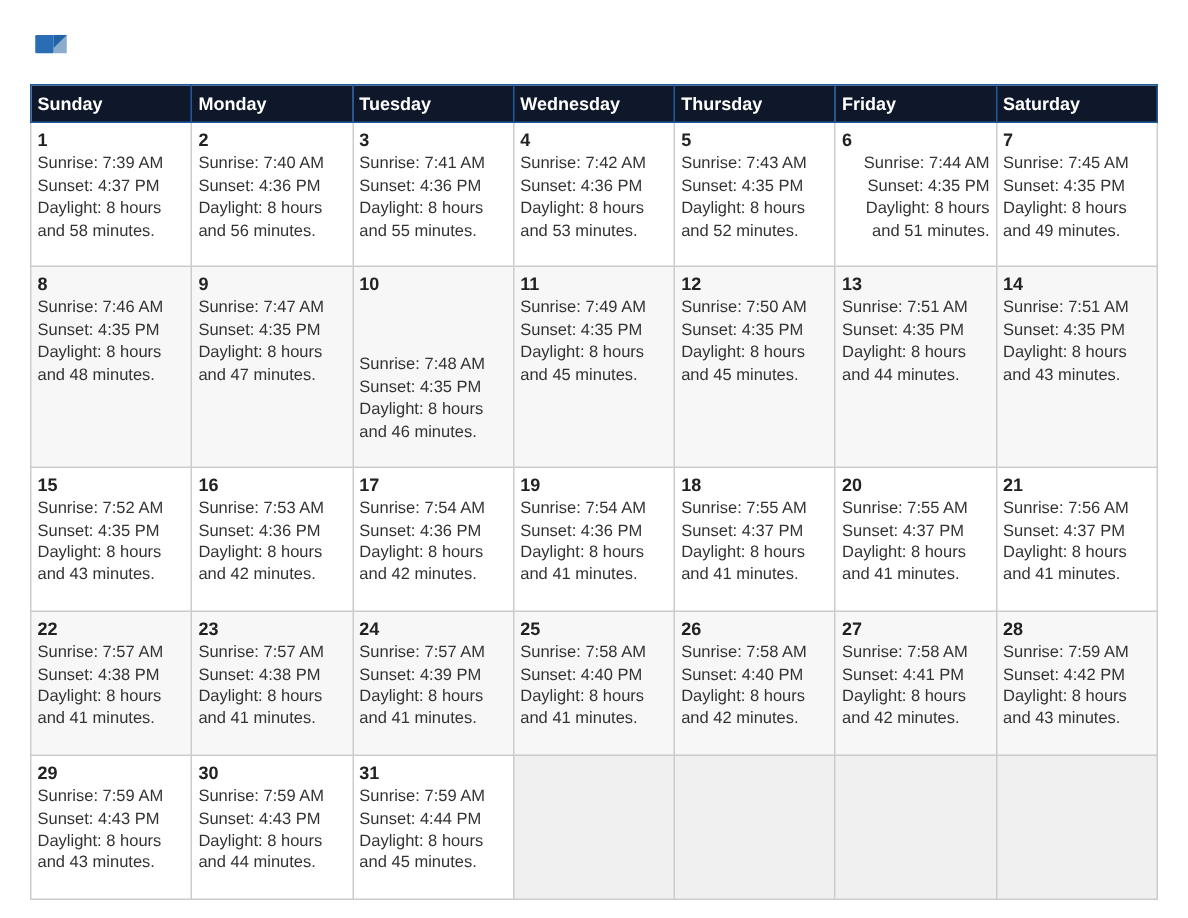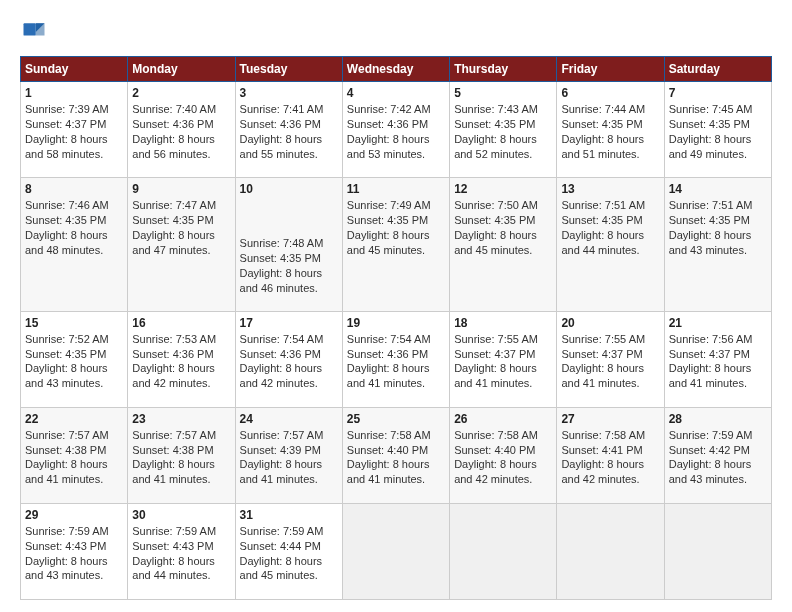--- a/index.html
+++ b/index.html
@@ -55,21 +55,21 @@
       color: #444;
     }
     .calendar {
       flex: 1;
       border: 1px solid #ccc;
       border-collapse: collapse;
       width: 100%;
       table-layout: fixed;
     }
     .calendar thead tr th {
-      background: #7f1d1d;
+      background: #0f172a;
       color: #fff;
       font-size: 12px;
       font-weight: bold;
       padding: 5px 4px;
       text-align: left;
       border: 1px solid #1e5a9c;
     }
     .calendar tbody tr td {
       vertical-align: top;
       border: 1px solid #ccc;
@@ -165,21 +165,21 @@
           </td>
           <td>
             <span class="day-num">5</span>
             <div class="day-info" style="white-space: pre-line;">Sunrise: 7:43 AM
 Sunset: 4:35 PM
 Daylight: 8 hours
 and 52 minutes.</div>
           </td>
           <td>
             <span class="day-num">6</span>
-            <div class="day-info" style="white-space: pre-line;">Sunrise: 7:44 AM
+            <div class="day-info" style="white-space: pre-line; text-align: right;">Sunrise: 7:44 AM
 Sunset: 4:35 PM
 Daylight: 8 hours
 and 51 minutes.</div>
           </td>
           <td>
             <span class="day-num">7</span>
             <div class="day-info" style="white-space: pre-line;">Sunrise: 7:45 AM
 Sunset: 4:35 PM
 Daylight: 8 hours
 and 49 minutes.</div>

